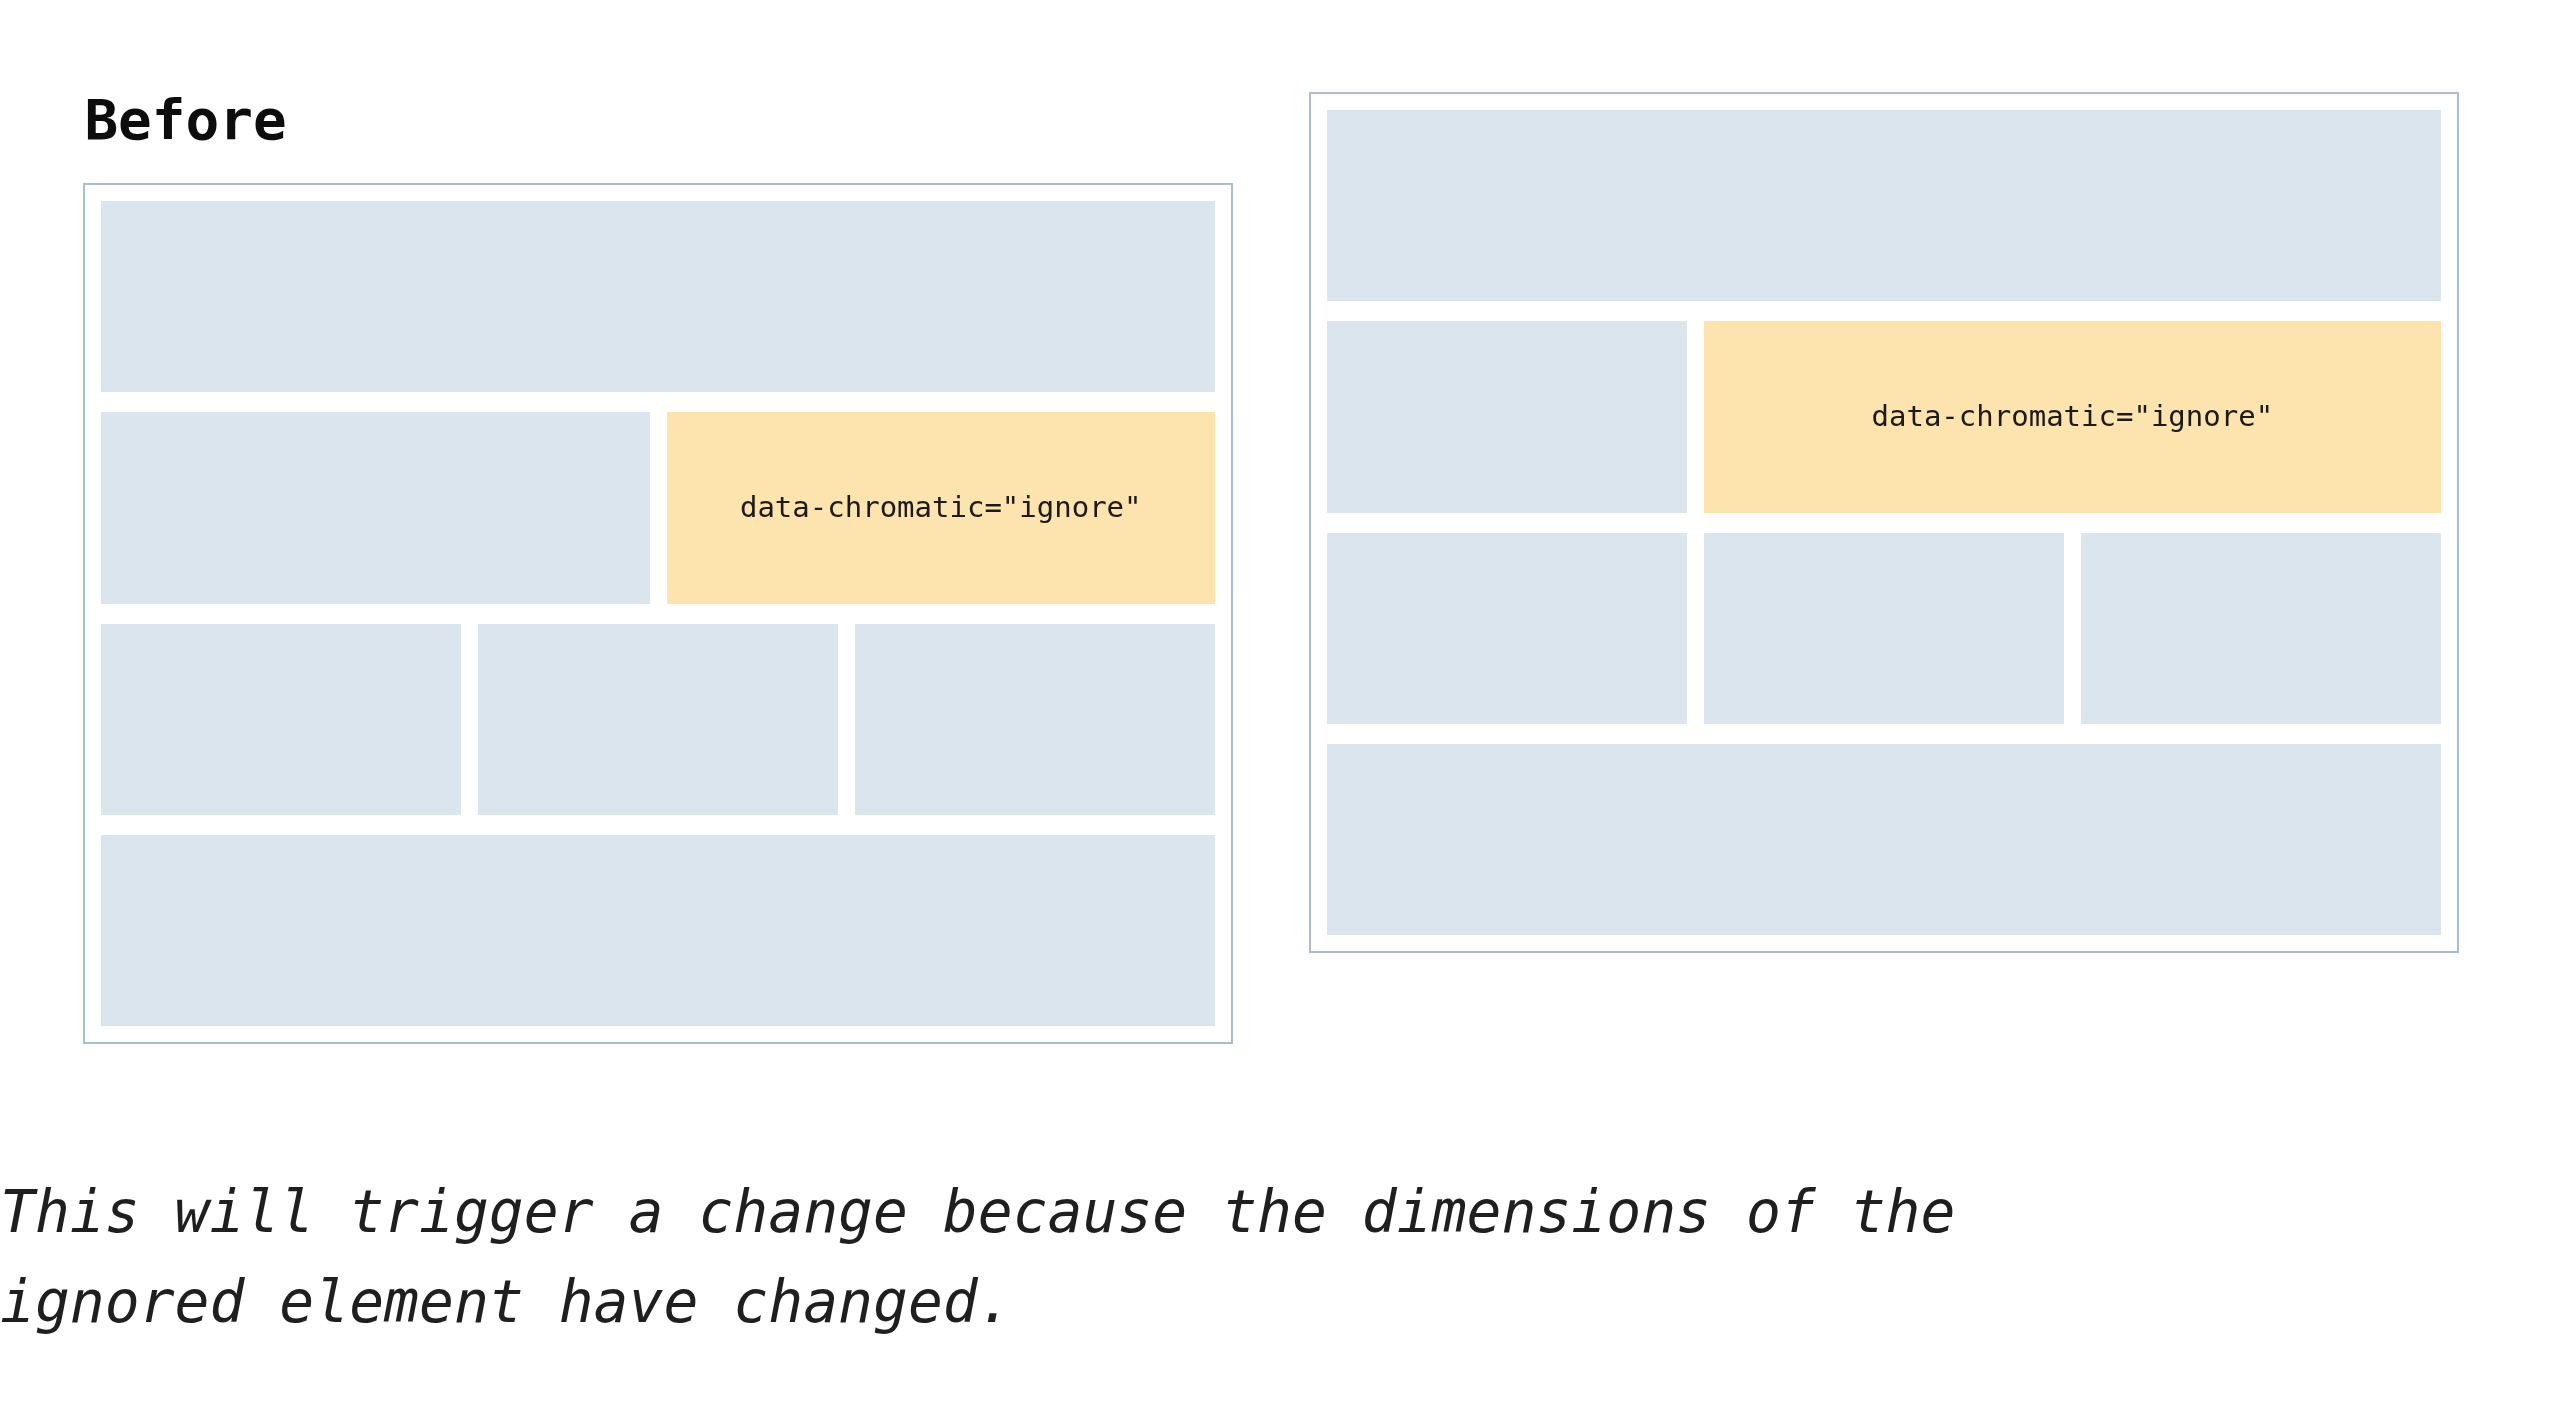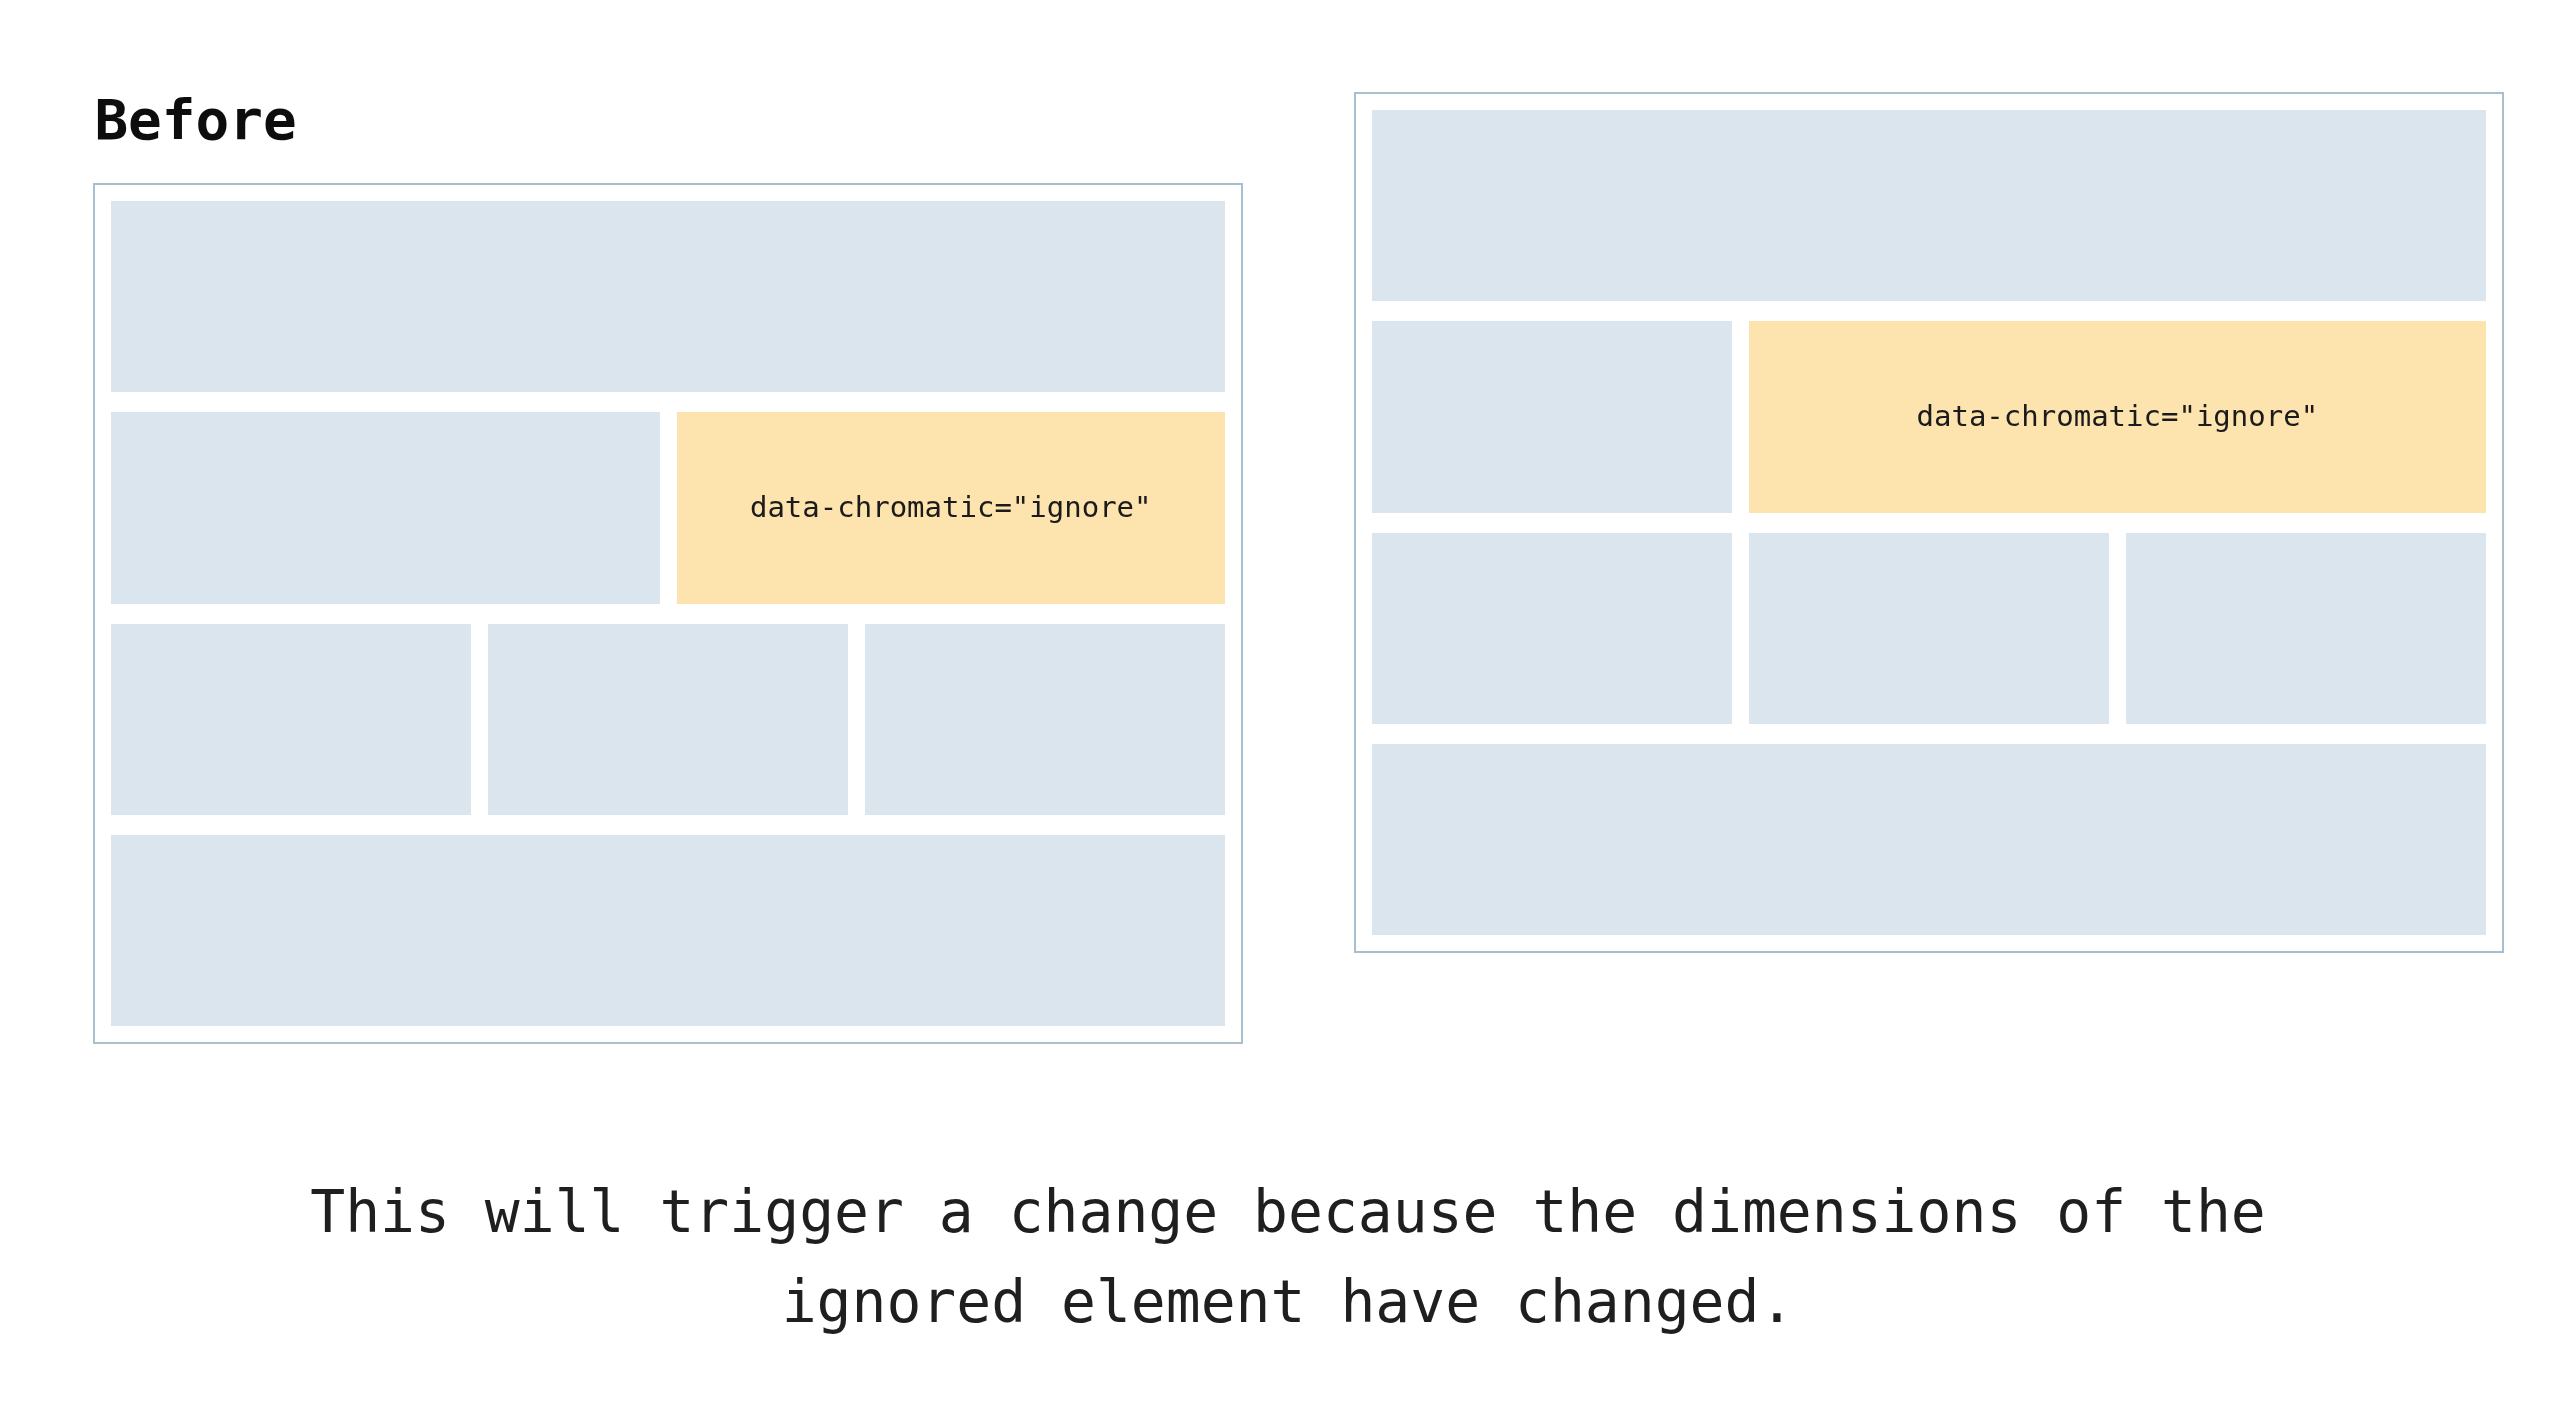--- a/index.html
+++ b/index.html
@@ -10,24 +10,24 @@
     background: #ffffff;
     overflow: hidden;
   }
   body {
     position: relative;
     font-family: "DejaVu Sans Mono", "Liberation Mono", monospace;
     color: #1b1b1b;
   }
   .diagram {
     position: absolute;
-    left: 93px;
+    left: 83px;
     top: 92px;
     display: flex;
-    gap: 111px;
+    gap: 76px;
   }
   .panel { width: 1150px; }
   .panel-title {
     margin: 0 0 35px 1.4px;
     font-size: 56px;
     line-height: 56px;
     font-weight: bold;
     color: #0d0d0d;
     letter-spacing: 0;
   }
@@ -59,24 +59,24 @@
     font-size: 29px;
     line-height: 29px;
     color: #1b1b1b;
     white-space: nowrap;
   }
   .caption {
     position: absolute;
     left: 0;
     top: 1167px;
     width: 2576px;
-    text-align: center;
     font-size: 58px;
     line-height: 90px;
     color: #1f1f1f;
+    font-style: italic;
   }
 </style>
 </head>
 <body>
 
 <div class="diagram">
 
   <div class="panel">
     <h2 class="panel-title">Before</h2>
     <div class="card">

